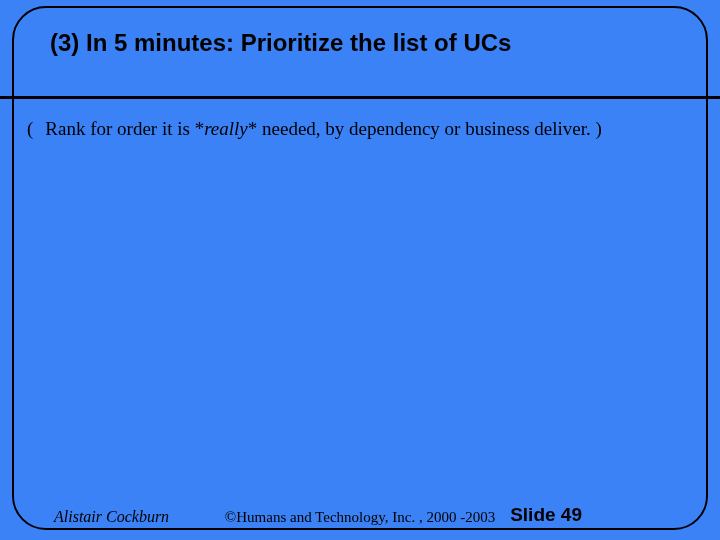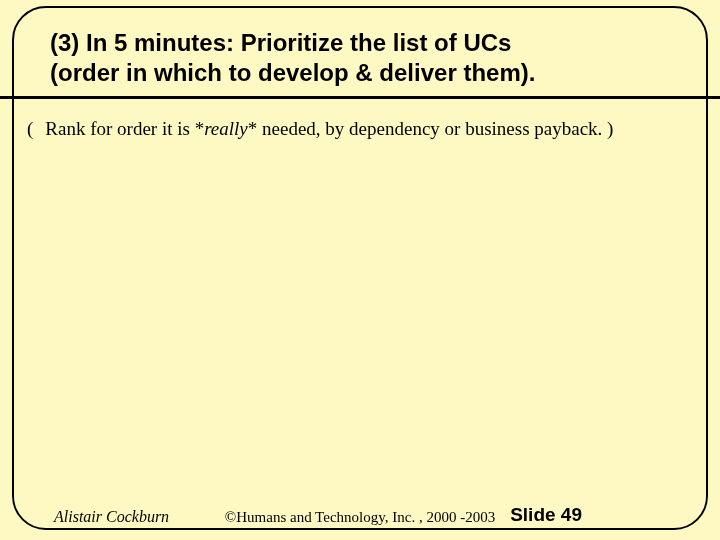--- a/index.html
+++ b/index.html
@@ -1,21 +1,21 @@
 <!DOCTYPE html>
 <html><head>
 <meta charset="utf-8">
 <style>
   * { box-sizing: border-box; margin: 0; padding: 0; }
   html, body { width: 720px; height: 540px; background: #fff; font-family: "Times New Roman", Times, serif; }
   .slide {
     position: relative;
     width: 720px;
     height: 540px;
-    background: #fef9c3;
+    background: #3b82f6;
   }
   .frame {
     position: absolute;
     left: 12px;
     top: 6px;
     width: 696px;
     height: 524px;
     border: 2px solid #000;
     border-radius: 34px;
   }
@@ -85,27 +85,26 @@
   }
 </style>
 </head>
 <body>
 
 <div class="slide">
   <div class="frame"></div>
 
   <div class="title">
     <span>(3) In 5 minutes: Prioritize the list of UCs</span><br>
-    <span>(order in which to develop &amp; deliver them).</span>
   </div>
 
   <div class="rule"></div>
 
   <div class="body">
-    <span class="paren">(</span><span class="gap"></span><span>Rank for order it is *</span><em>really</em><span>* needed, by dependency or business payback. )</span>
+    <span class="paren">(</span><span class="gap"></span><span>Rank for order it is *</span><em>really</em><span>* needed, by dependency or business deliver. )</span>
   </div>
 
   <div class="footer">
     <div class="author">Alistair Cockburn</div>
     <div class="copyright">©Humans and Technology, Inc. , 2000 -2003</div>
     <div class="slidenum">Slide 49</div>
   </div>
 </div>
 
 </body></html>

